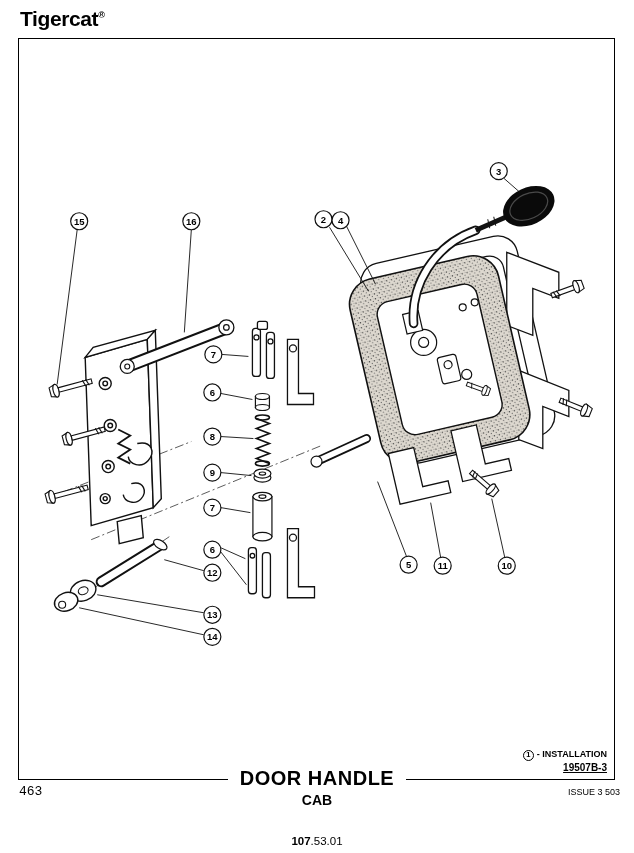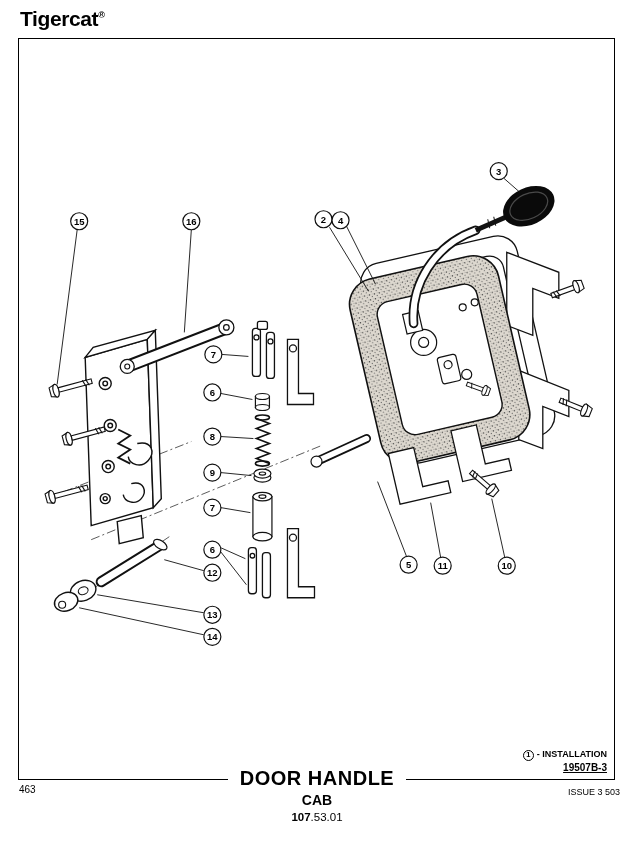--- a/index.html
+++ b/index.html
@@ -12,27 +12,27 @@
 
   .frame { position:absolute; left:18px; top:38px; width:597px; height:742px; border:1.6px solid #000; background:#fff; }
   .frame svg { display:block; width:100%; height:100%; }
 
   .legend { position:absolute; right:7px; bottom:5px; text-align:right; line-height:1.3; }
   .legend-l1 { font-size:9px; font-weight:bold; display:flex; align-items:center; justify-content:flex-end; gap:3px; }
   .legend-circle { display:inline-flex; width:11px; height:11px; border:1.2px solid #000; border-radius:50%;
                    font-size:7.5px; font-weight:bold; align-items:center; justify-content:center; }
   .legend-pn { font-size:10px; font-weight:bold;text-decoration:underline; }
 
-  .page-num { position:absolute; left:19px; top:784px; font-size:10px; }
+  .page-num { position:absolute; left:19px; top:784px; font-size:13px;font-family:Liberation Mono, monospace; }
   .issue    { position:absolute; right:14px; top:787px; font-size:9px; }
 
   .title-wrap { position:absolute; left:0; right:0; top:767px; text-align:center; z-index:3; }
   .title-wrap .t { display:inline-block; background:#fff; padding:0 12px; font-size:20px; font-weight:bold; letter-spacing:0.5px; }
   .subtitle { position:absolute; left:0; right:0; top:792px; text-align:center; font-size:14px; font-weight:bold; }
-  .section  { position:absolute; left:0; right:0; top:811px; text-align:center; font-size:11.5px; }
+  .section  { position:absolute; left:0; right:0; top:835px; text-align:center; font-size:11.5px; }
   .section .b { font-weight:bold; }
 
   svg text { fill:#000; }
 </style>
 </head>
 <body>
 
 <div class="page">
 
   <div class="brand">

